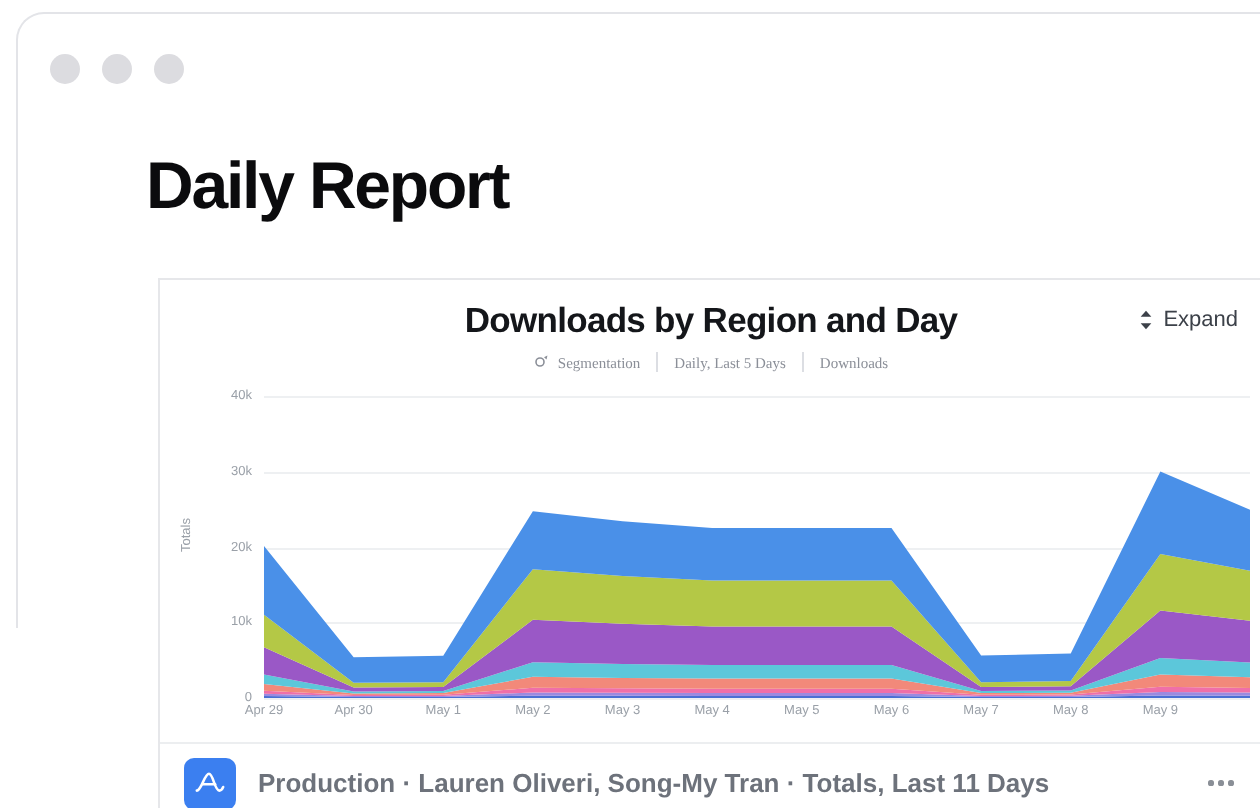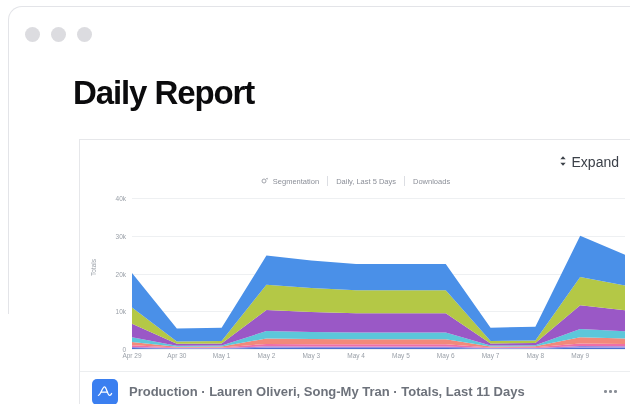--- a/index.html
+++ b/index.html
@@ -35,28 +35,28 @@
     box-sizing:border-box;
   }
   .card-header{position:relative;height:58px;}
   .chart-title{
     position:absolute;left:0;right:0;top:10px;text-align:center;
     font-size:17.5px;font-weight:700;color:#14161a;letter-spacing:-0.35px;
   }
   .chart-sub{
     position:absolute;left:0;right:0;top:36px;
     display:flex;justify-content:center;align-items:center;gap:0px;
-    font-size:7.5px;color:#8b8f98;white-space:nowrap;
+    font-size:7.5px;color:#8b8f98;white-space:nowrap;font-family:Liberation Serif, serif;
   }
   .chart-sub .seg-ico{display:inline-flex;margin-right:4px;transform:translateY(1px);}
   .chart-sub .piece{padding:0 8px;}
   .chart-sub .divider{width:1px;height:10px;background:#dcdee3;}
   .expand-btn{
-    position:absolute;right:12px;top:14px;display:flex;align-items:flex-end;gap:4px;
-    font-size:14px;color:#3c4149;cursor:pointer;user-select:none;
+    position:absolute;right:12px;top:14px;display:flex;align-items:flex-start;gap:4px;
+    font-size:11px;color:#3c4149;cursor:pointer;user-select:none;
   }
   
   .plot-wrap{position:relative;height:175px;}
   .y-axis-title{
     position:absolute;left:10px;top:78px;
     font-size:6.5px;color:#9aa0a8;
     transform:rotate(-90deg);transform-origin:left top;white-space:nowrap;
   }
   .ylabels{position:absolute;left:22px;top:0;width:24px;height:151px;}
   .ylabels span{
@@ -97,20 +97,21 @@
       <span class="dot"></span>
       <span class="dot"></span>
       <span class="dot"></span>
     </div>
 
     <div class="page-title">Daily Report</div>
 
     <div class="chart-card">
 
       <div class="card-header">
+        <div class="chart-title">Downloads by Region and Day</div>
 
         <div class="chart-sub">
           <span class="piece">
             <span class="seg-ico">
               <svg width="8" height="8" viewBox="0 0 16 16">
                 <circle cx="6" cy="8" r="4" fill="none" stroke="#8b8f98" stroke-width="1.6"></circle>
                 <path d="M10 3.2 L13.4 1.6 L12.6 5.4 Z" fill="#8b8f98"></path>
               </svg>
             </span><span>Segmentation</span>
           </span>

